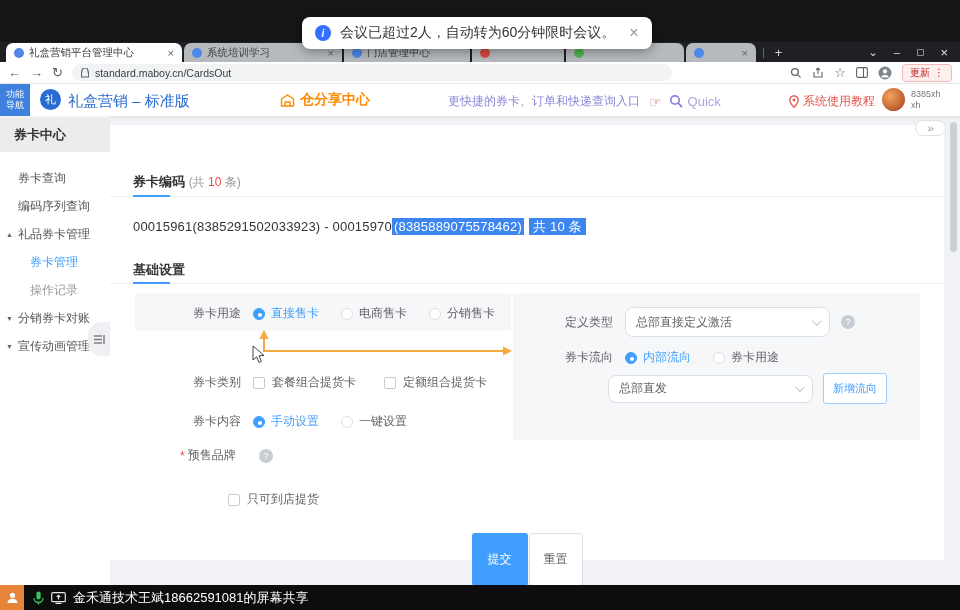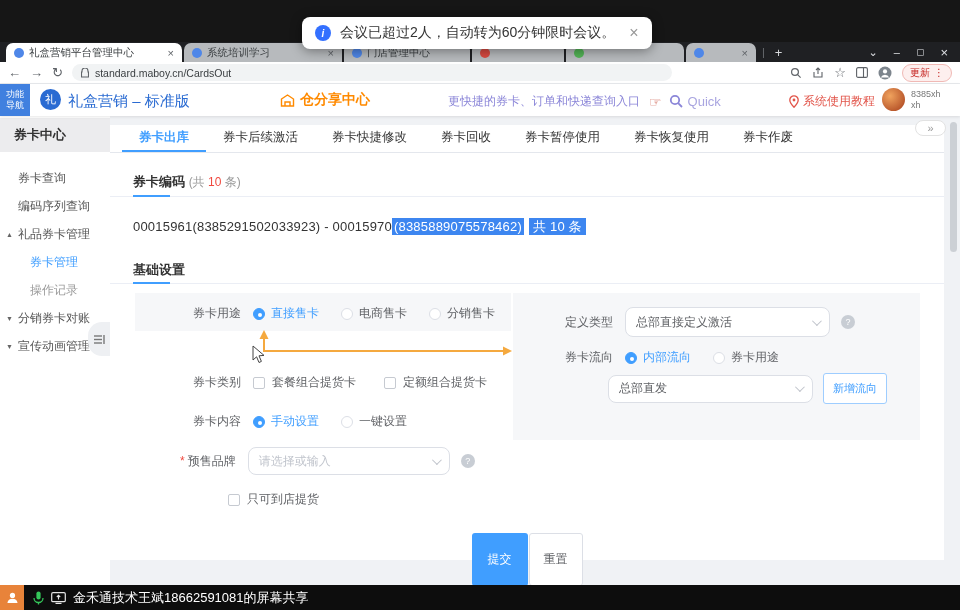--- a/index.html
+++ b/index.html
@@ -25,21 +25,21 @@
 
   
   .urlbar{position:absolute;left:0;top:62px;width:100%;height:22px;background:#fff;
     display:flex;align-items:center;padding:0 8px;gap:9px;border-bottom:1px solid #e8eaed}
   .navg{color:#5f6368;font-size:13px;line-height:1}
   .url-pill{flex:1;height:17px;background:#f1f3f4;border-radius:9px;display:flex;align-items:center;
     padding:0 9px;gap:6px;font-size:10.5px;color:#3c4043;max-width:600px}
   .ub-icons{display:flex;align-items:center;gap:10px;margin-left:auto}
   .ubg{color:#5f6368;font-size:12px;line-height:1}
   .update-pill{background:#fdefee;border:1px solid #f0b9b5;color:#c5221f;font-size:10px;
-    border-radius:9px;padding:1px 7px;display:flex;gap:4px;align-items:center}
+    border-radius:4px;padding:1px 7px;display:flex;gap:4px;align-items:center}
 
   
   .appheader{position:absolute;left:0;top:84px;width:100%;height:32px;background:#fff;
     box-shadow:0 1px 3px rgba(0,0,0,.1);z-index:5}
   .navbox{position:absolute;left:0;top:0;width:30px;height:32px;background:#4080df;color:#fff;
     font-size:9px;line-height:11px;display:flex;flex-direction:column;align-items:center;justify-content:center}
   .logo{position:absolute;left:40px;top:5px;width:21px;height:21px;border-radius:50%;background:#2a6bd2;
     color:#fff;font-size:11px;display:flex;align-items:center;justify-content:center}
   .brand{position:absolute;left:68px;top:8px;color:#2a6bd2;font-weight:normal;font-size:15px}
   .share-center{position:absolute;left:280px;top:7px;display:flex;align-items:center;gap:5px;
@@ -285,43 +285,20 @@
           </svg>
       </div>
     </aside>
 
     <div class="collapse-pill">
       <span>»</span>
     </div>
 
     <div class="content">
 
-      <div class="mtabs">
-        <div class="mtab active">
-            <span>券卡出库</span>
-          </div>
-        <div class="mtab">
-            <span>券卡后续激活</span>
-          </div>
-        <div class="mtab">
-            <span>券卡快捷修改</span>
-          </div>
-        <div class="mtab">
-            <span>券卡回收</span>
-          </div>
-        <div class="mtab">
-            <span>券卡暂停使用</span>
-          </div>
-        <div class="mtab">
-            <span>券卡恢复使用</span>
-          </div>
-        <div class="mtab">
-            <span>券卡作废</span>
-          </div>
-      </div>
 
       <div class="sec-title" style="top:48px">
         <span>券卡编码</span>
         <span class="cnt">
           <span>(共 </span><span class="red">10</span><span> 条)</span>
         </span>
       </div>
       <div class="divider" style="top:71px"></div>
       <div class="blueseg" style="top:70px"></div>
 
@@ -380,24 +357,20 @@
           </span>
         <span class="opt">
             <span class="rdo"></span>
             <span>一键设置</span>
           </span>
       </div>
 
       <div class="frow" style="left:70px;top:322px">
         <span class="star-req">*</span>
         <span class="flabel">预售品牌</span>
-        <div class="select" style="width:202px;height:28px">
-          <span class="ph">请选择或输入</span>
-          <span class="chev"></span>
-        </div>
         <span class="help">
             <span>?</span>
           </span>
       </div>
 
       <div class="frow" style="left:118px;top:366px">
         <span class="opt">
             <span class="cb"></span>
             <span>只可到店提货</span>
           </span>

